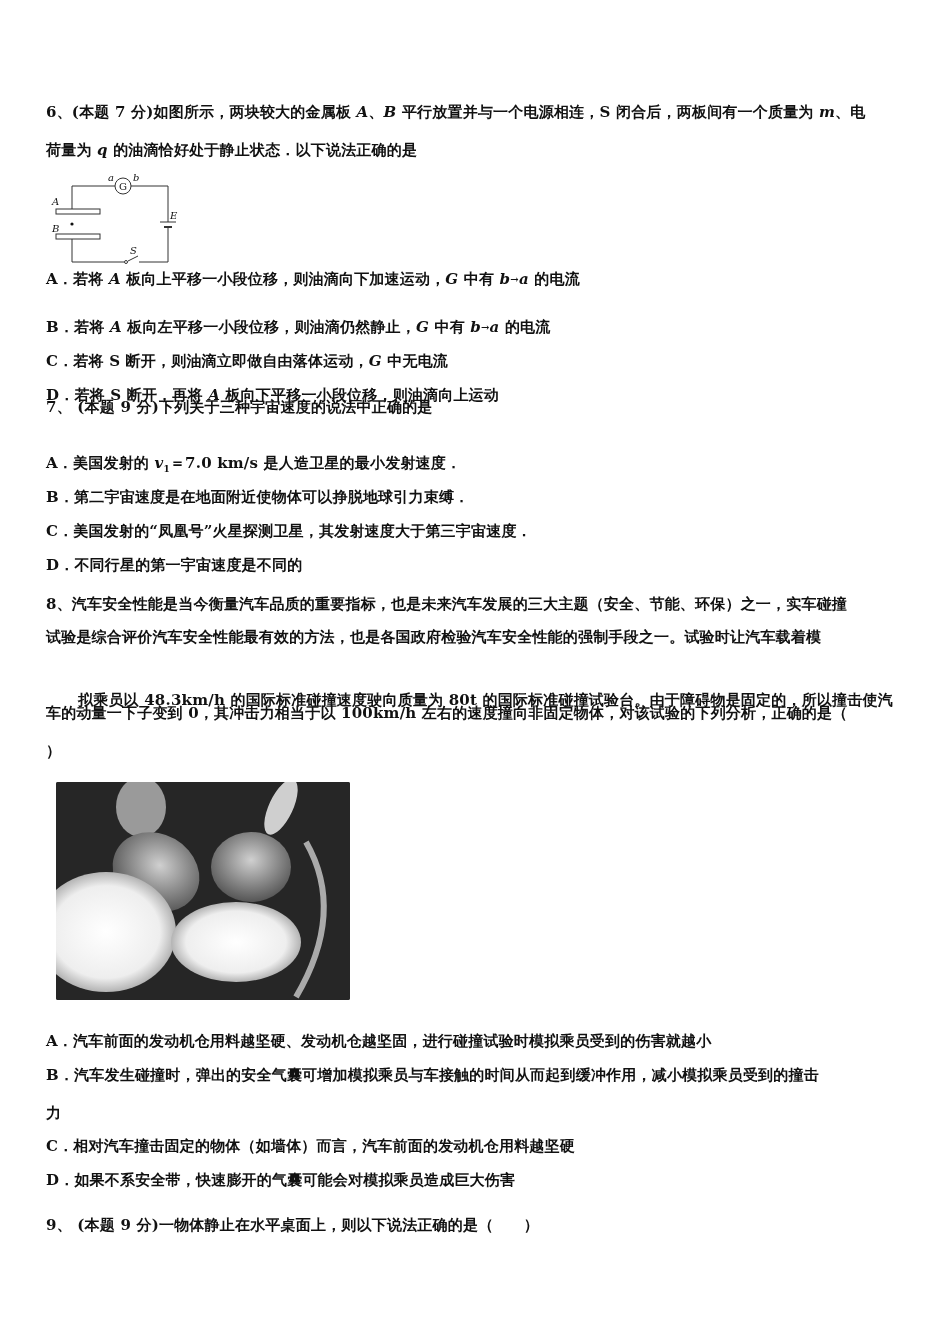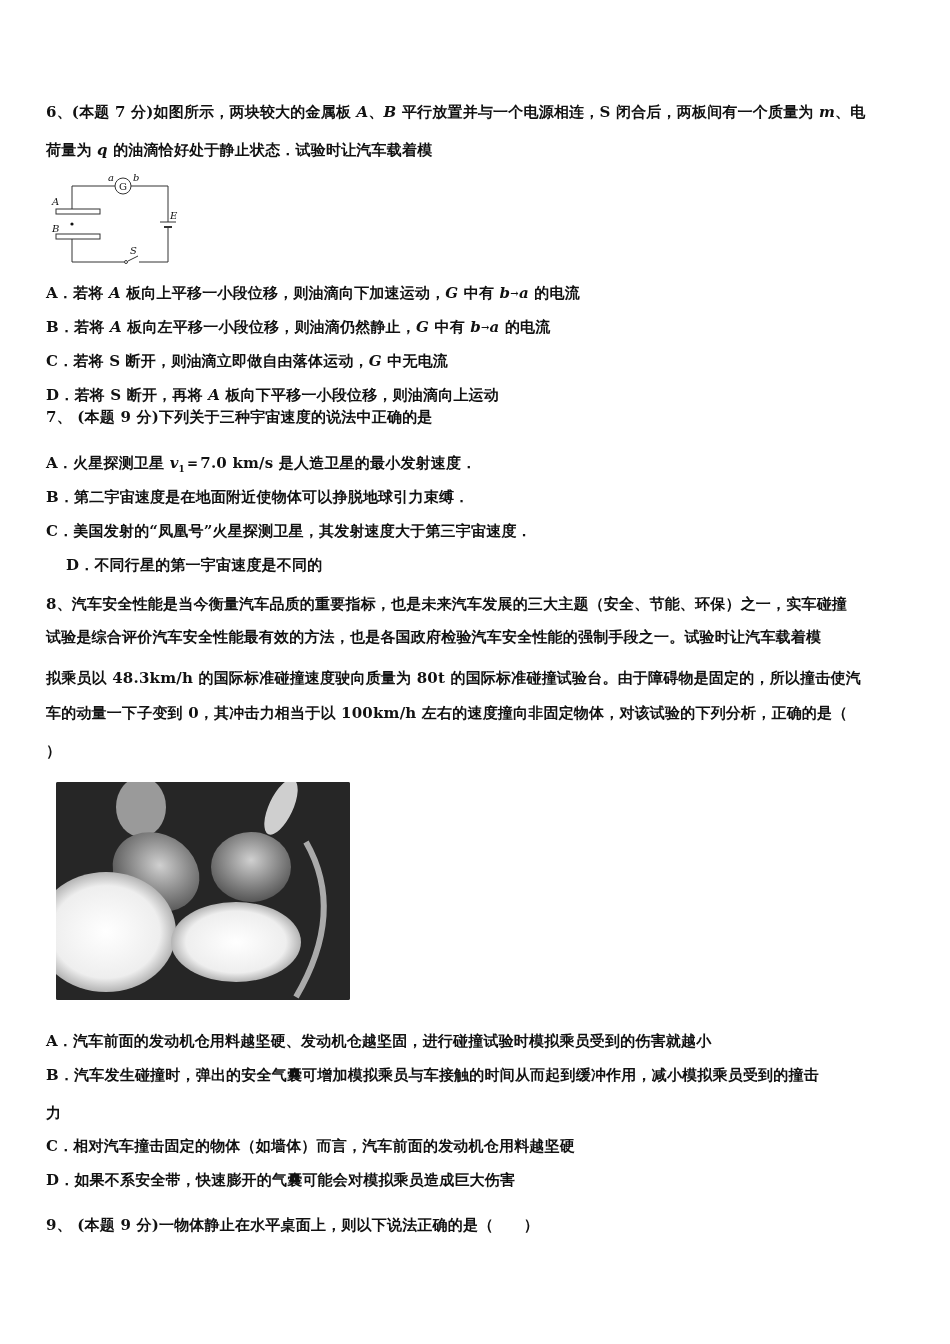--- a/index.html
+++ b/index.html
@@ -13,21 +13,21 @@
   .photo { position: absolute; left: 56px; top: 782px; width: 294px; height: 218px; overflow: hidden;
            background: #2a2a2a; border-radius: 2px; }
 </style>
 </head>
 <body>
 
 <div class="line" style="top:102px;">
   <span>6、(本题 7 分)如图所示，两块较大的金属板 </span><span class="it">A</span><span>、</span><span class="it">B</span><span> 平行放置并与一个电源相连，S 闭合后，两板间有一个质量为 </span><span class="it">m</span><span>、电</span>
 </div>
 <div class="line" style="top:140px;">
-  <span>荷量为 </span><span class="it">q</span><span> 的油滴恰好处于静止状态．试验时让汽车载着模</span>
+  <span>荷量为 </span><span class="it">q</span><span> 的油滴恰好处于静止状态．以下说法正确的是</span>
 </div>
 
 <svg class="circuit" viewBox="0 0 136 96" xmlns="http://www.w3.org/2000/svg">
   <g stroke="#333" stroke-width="1" fill="none">
     <line x1="24" y1="14" x2="67" y2="14"></line>
     <line x1="83" y1="14" x2="120" y2="14"></line>
     <circle cx="75" cy="14" r="8" fill="#fff"></circle>
     <line x1="24" y1="14" x2="24" y2="37"></line>
     <rect x="8" y="37" width="44" height="5" fill="#fff"></rect>
     <rect x="8" y="62" width="44" height="5" fill="#fff"></rect>
@@ -46,50 +46,50 @@
     <text x="60" y="9">a</text>
     <text x="85" y="9">b</text>
     <text x="4" y="33">A</text>
     <text x="4" y="60">B</text>
     <text x="122" y="47">E</text>
     <text x="82" y="82">S</text>
   </g>
   <text x="71" y="18" font-family="DejaVu Serif, serif" font-size="10" fill="#111">G</text>
 </svg>
 
-<div class="line" style="top:283px;">
+<div class="line" style="top:269px;">
   <span>A．</span><span>若将 </span><span class="it">A</span><span> 板向上平移一小段位移，则油滴向下加速运动，</span><span class="it">G</span><span> 中有 </span><span class="it">b</span><span class="arrow-sub">→</span><span class="it">a</span><span> 的电流</span>
 </div>
 <div class="line" style="top:317px;">
   <span>B．</span><span>若将 </span><span class="it">A</span><span> 板向左平移一小段位移，则油滴仍然静止，</span><span class="it">G</span><span> 中有 </span><span class="it">b</span><span class="arrow-sub">→</span><span class="it">a</span><span> 的电流</span>
 </div>
 <div class="line" style="top:351px;">
   <span>C．</span><span>若将 S 断开，则油滴立即做自由落体运动，</span><span class="it">G</span><span> 中无电流</span>
 </div>
 <div class="line" style="top:385px;">
   <span>D．</span><span>若将 S 断开，再将 </span><span class="it">A</span><span> 板向下平移一小段位移，则油滴向上运动</span>
 </div>
 
-<div class="line" style="top:407px;">7、 (本题 9 分)下列关于三种宇宙速度的说法中正确的是</div>
+<div class="line" style="top:397px;">7、 (本题 9 分)下列关于三种宇宙速度的说法中正确的是</div>
 <div class="line" style="top:453px;">
-  <span>A．</span><span>火星探测卫星 </span><span class="it">v</span><span class="sub">1</span><span>＝7.0 km/s 是人造卫星的最小发射速度．</span>
+  <span>A．</span><span>美国发射的 </span><span class="it">v</span><span class="sub">1</span><span>＝7.0 km/s 是人造卫星的最小发射速度．</span>
 </div>
 <div class="line" style="top:487px;">
   <span>B．</span><span>第二宇宙速度是在地面附近使物体可以挣脱地球引力束缚．</span>
 </div>
 <div class="line" style="top:521px;">
   <span>C．</span><span>美国发射的“凤凰号”火星探测卫星，其发射速度大于第三宇宙速度．</span>
 </div>
-<div class="line" style="top:555px;margin-left:20px;">
+<div class="line" style="top:555px;">
   <span>D．</span><span>不同行星的第一宇宙速度是不同的</span>
 </div>
 
 <div class="line" style="top:573px;margin-top:21px;">8、汽车安全性能是当今衡量汽车品质的重要指标，也是未来汽车发展的三大主题（安全、节能、环保）之一，实车碰撞</div>
 <div class="line" style="top:627px;">试验是综合评价汽车安全性能最有效的方法，也是各国政府检验汽车安全性能的强制手段之一。试验时让汽车载着模</div>
-<div class="line" style="top:668px;">拟乘员以 48.3km/h 的国际标准碰撞速度驶向质量为 80t 的国际标准碰撞试验台。由于障碍物是固定的，所以撞击使汽</div>
+<div class="line" style="top:690px;margin-left:32px;">拟乘员以 48.3km/h 的国际标准碰撞速度驶向质量为 80t 的国际标准碰撞试验台。由于障碍物是固定的，所以撞击使汽</div>
 <div class="line" style="top:703px;">车的动量一下子变到 0，其冲击力相当于以 100km/h 左右的速度撞向非固定物体，对该试验的下列分析，正确的是（</div>
 <div class="line" style="top:741px;">）</div>
 
 <div class="photo" title="碰撞试验气囊照片">
   <svg width="294" height="218" viewBox="0 0 294 218" xmlns="http://www.w3.org/2000/svg">
     <defs>
       <radialGradient id="bag" cx="50%" cy="50%" r="55%">
         <stop offset="0%" stop-color="#ffffff"></stop>
         <stop offset="70%" stop-color="#eeeeee"></stop>
         <stop offset="100%" stop-color="#9a9a9a"></stop>

